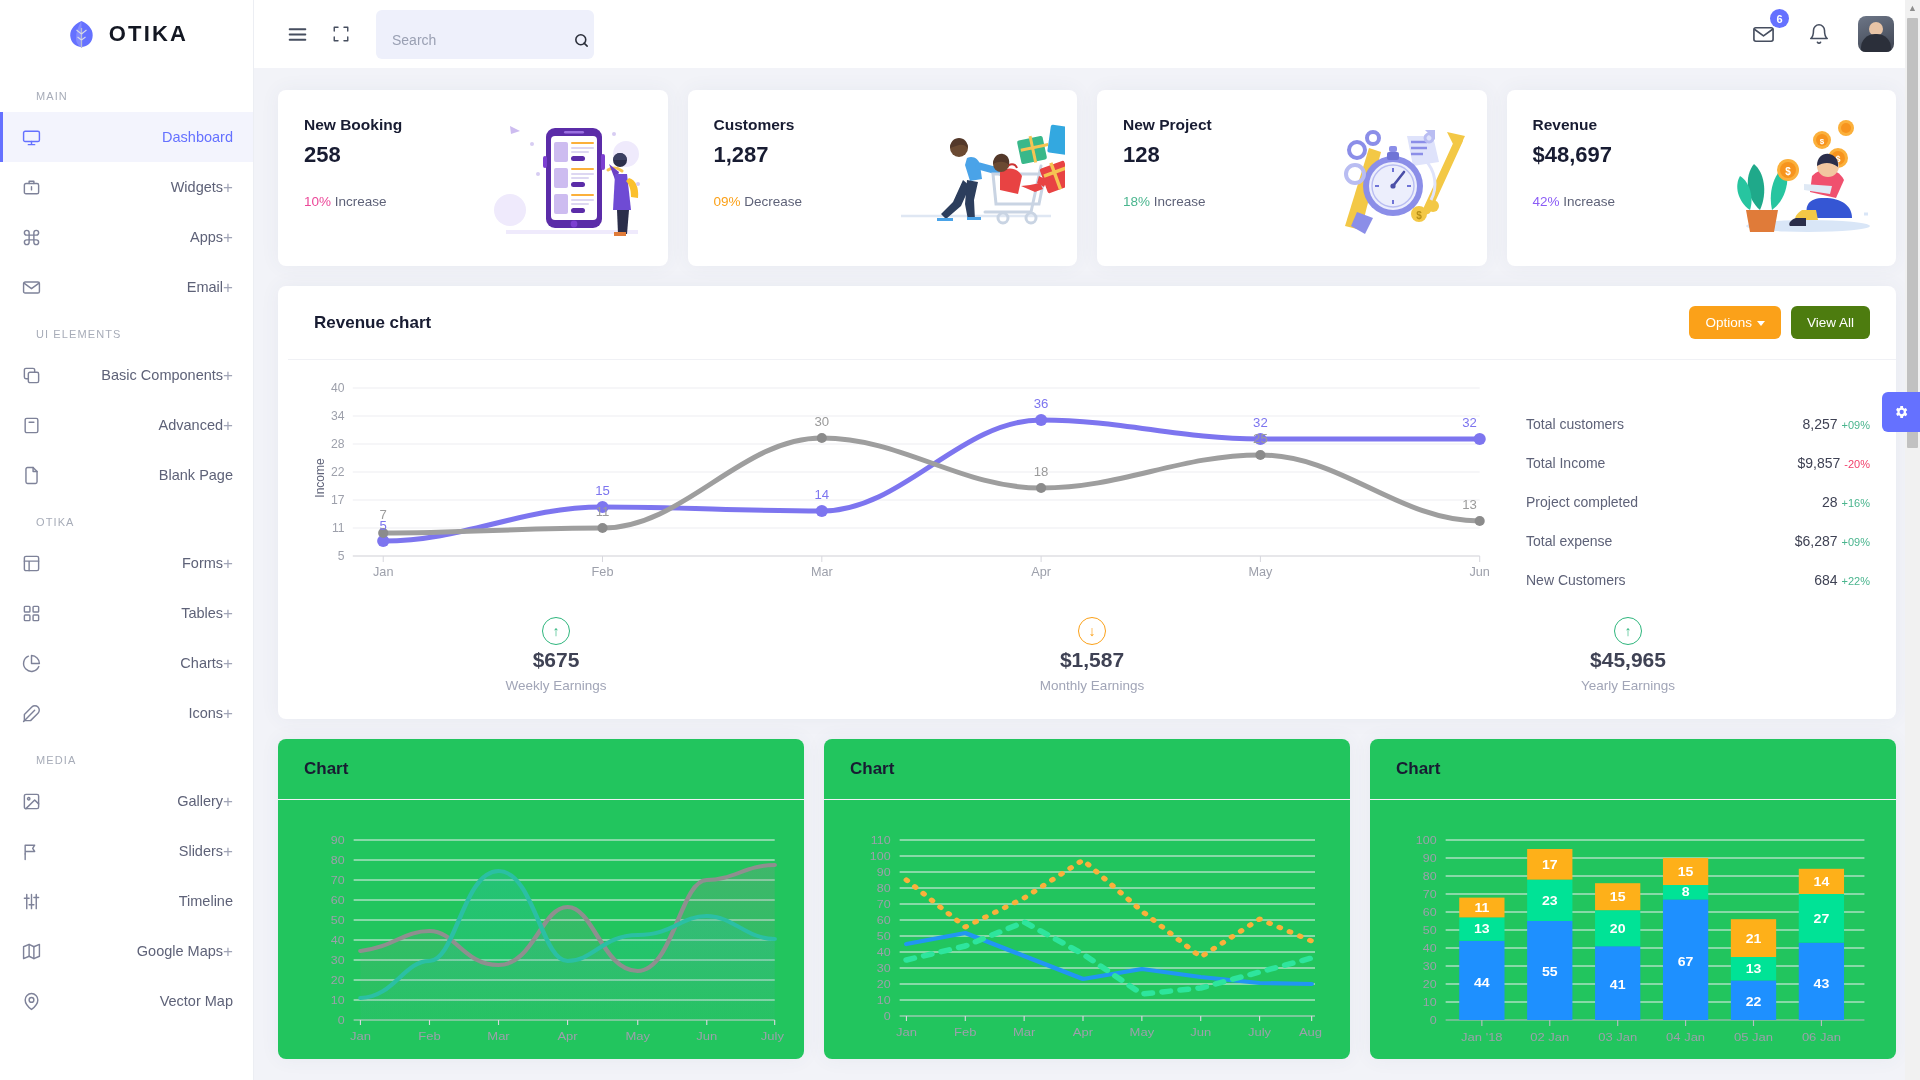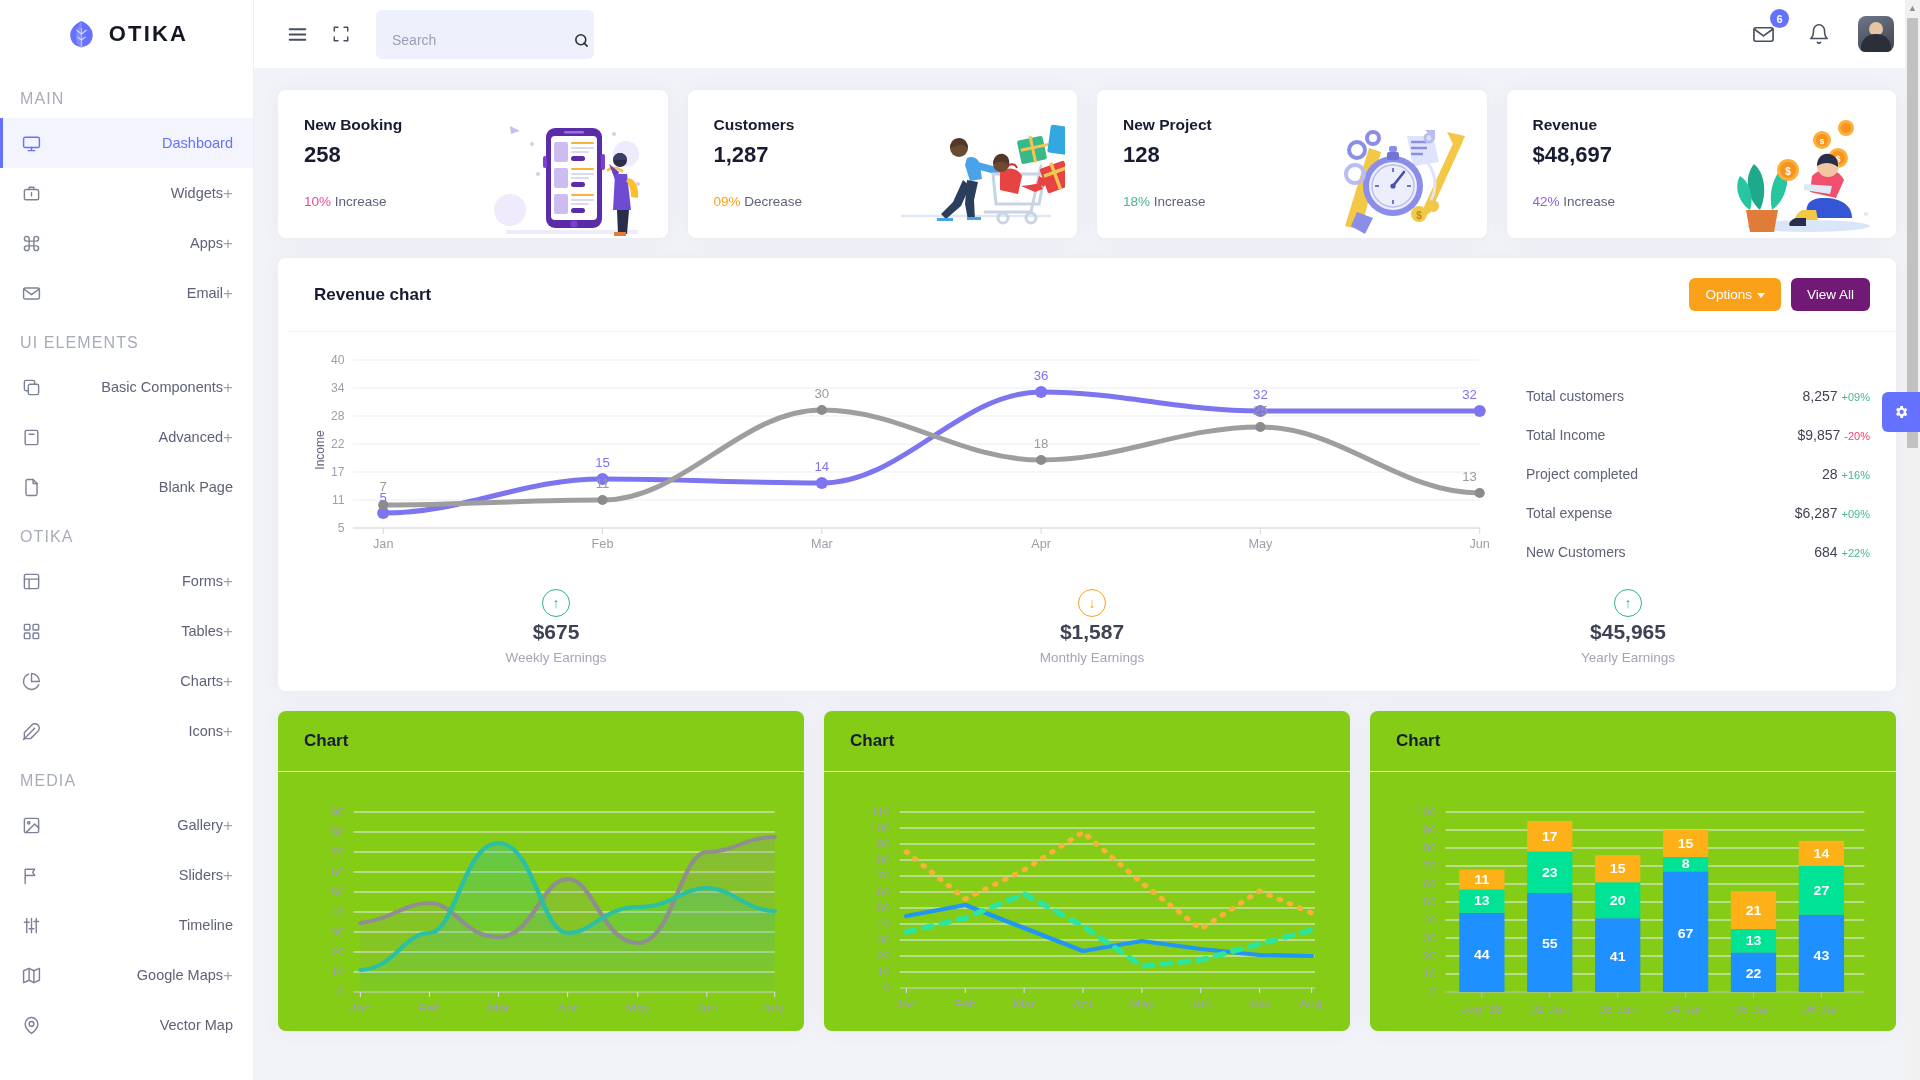--- a/index.html
+++ b/index.html
@@ -21,22 +21,22 @@
   .brand {
     height: 68px; display: flex; align-items: center;
     justify-content: center; gap: 11px;
   }
   .brand-mark { width: 33px; height: 33px; position: relative; }
   .brand-name {
     font-size: 22px; font-weight: 700; letter-spacing: 2.2px; color: #131722;
   }
   .nav { padding-top: 6px; }
   .nav-section {
-    font-size: 16px; letter-spacing: 1.1px; color: #a7acb8;
-    padding: 16px 0 10px 20px; font-weight: 400;
+    font-size: 11px; letter-spacing: 1.1px; color: #a7acb8;
+    padding: 16px 0 10px 20px; font-weight: 400; margin-left: 16px;
   }
   .nav-item {
     display: flex; align-items: center; height: 50px;
     padding: 0 20px 0 20px; color: #5e6278; cursor: pointer;
     position: relative;
     text-align: right;
   }
   .nav-item .ico {
     width: 22px; height: 22px; margin-right: 16px; flex: 0 0 22px;
     display: flex; align-items: center; justify-content: center;
@@ -91,21 +91,21 @@
     background: #2b2f3a; bottom: 0; left: 3px;
   }
 
   .content {
     flex: 1; overflow: hidden; padding: 22px 24px 0 24px;
     background: #f2f3f8; position: relative;
   }
 
   .cards-row { display: flex; gap: 20px; }
   .stat-card {
-    flex: 1; height: 148px; background: #fff; border-radius: 8px;
+    flex: 1; height: 176px; background: #fff; border-radius: 8px;
     box-shadow: 0 0 20px 0 rgba(76,87,125,.06);
     padding: 26px 0 8px 26px; display: flex; position: relative; overflow: hidden;
   }
   .stat-left { position: relative; z-index: 2; }
   .stat-title { font-size: 15.5px; font-weight: 600; color: #181c32; }
   .stat-value { font-size: 22px; font-weight: 600; color: #181c32; margin-top: 8px; }
   .stat-delta { font-size: 13.5px; margin-top: 26px; color: #5e6278; }
   .stat-delta b { font-weight: 400; }
   .stat-art { position: absolute; right: 12px; top: 24px; width: 168px; height: 128px; }
 
@@ -118,21 +118,21 @@
     display: flex; align-items: center; padding: 20px 26px;
     border-bottom: 1px solid #f0f1f5;
   }
   .panel-title { font-size: 17px; font-weight: 600; color: #181c32; }
   .panel-actions { margin-left: auto; display: flex; gap: 10px; }
   .btn {
     border: 0; border-radius: 6px; color: #fff; font-size: 13.5px;
     padding: 9px 16px; cursor: pointer; font-family: "Liberation Sans", sans-serif;
   }
   .btn-options { background: #fba119; }
-  .btn-viewall { background: #701a75; }
+  .btn-viewall { background: #4d7c0f; }
   .caret {
     display: inline-block; margin-left: 5px;
     border-left: 4px solid transparent; border-right: 4px solid transparent;
     border-top: 5px solid #fff; vertical-align: middle;
   }
 
   .rev-body { display: flex; padding: 18px 26px 0 14px; }
   .rev-chart { flex: 1; }
   .rev-stats { width: 370px; padding: 38px 0 0 26px; }
   .rev-stat-row {
@@ -156,21 +156,21 @@
     display: inline-flex; align-items: center; justify-content: center;
     font-size: 14px; line-height: 1;
   }
   .earn .amt { font-size: 21px; font-weight: 600; color: #3f4254; margin-top: 3px; }
   .earn .cap { font-size: 13.5px; color: #a1a5b7; margin-top: 6px; }
   .g { color: #2eb67d; border-color: #2eb67d; }
   .o { color: #fba119; border-color: #fba119; }
 
   .bottom-row { display: flex; gap: 20px; margin-top: 20px; }
   .mini-panel {
-    flex: 1; background: #84cc16; border-radius: 8px;
+    flex: 1; background: #22c55e; border-radius: 8px;
     box-shadow: 0 0 20px 0 rgba(76,87,125,.06); min-height: 320px;
   }
   .mini-head { padding: 20px 26px; border-bottom: 1px solid #f0f1f5; }
   .mini-body { padding: 20px 18px 0 10px; }
 
   
   .settings-tab {
     position: absolute; right: 0; top: 392px; width: 38px; height: 40px;
     background: #6571ff; border-radius: 6px 0 0 6px; color: #fff;
     display: flex; align-items: center; justify-content: center; cursor: pointer;

